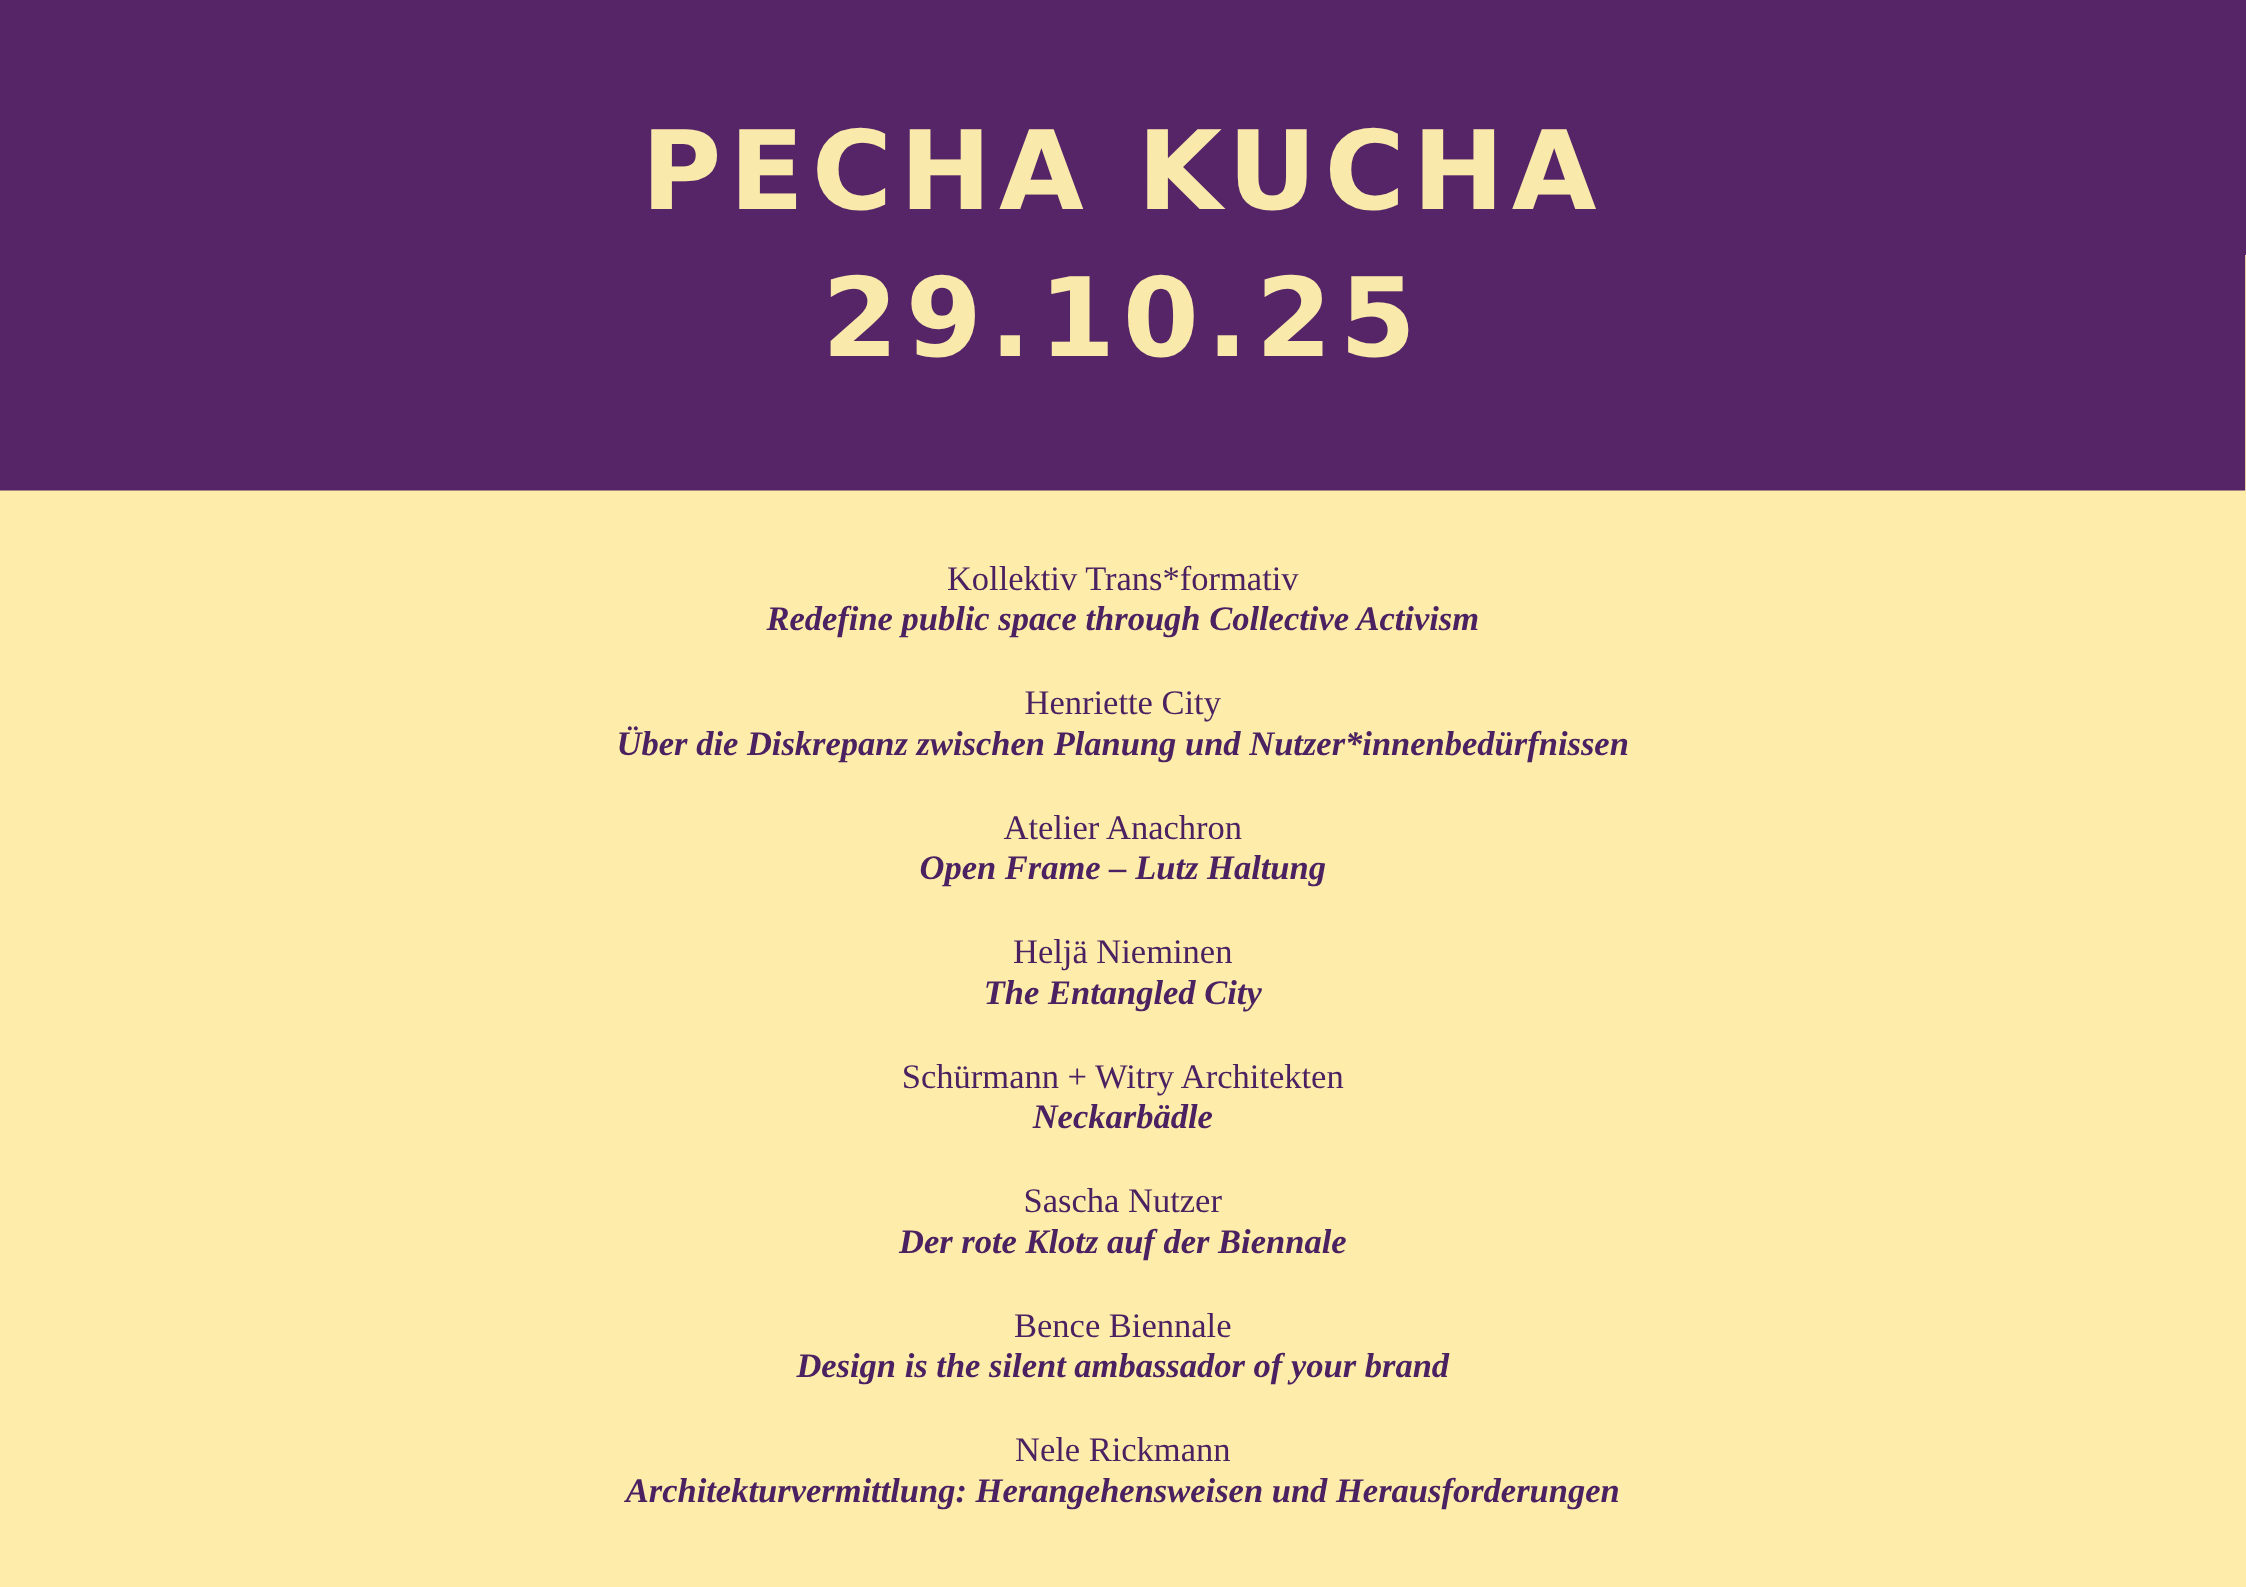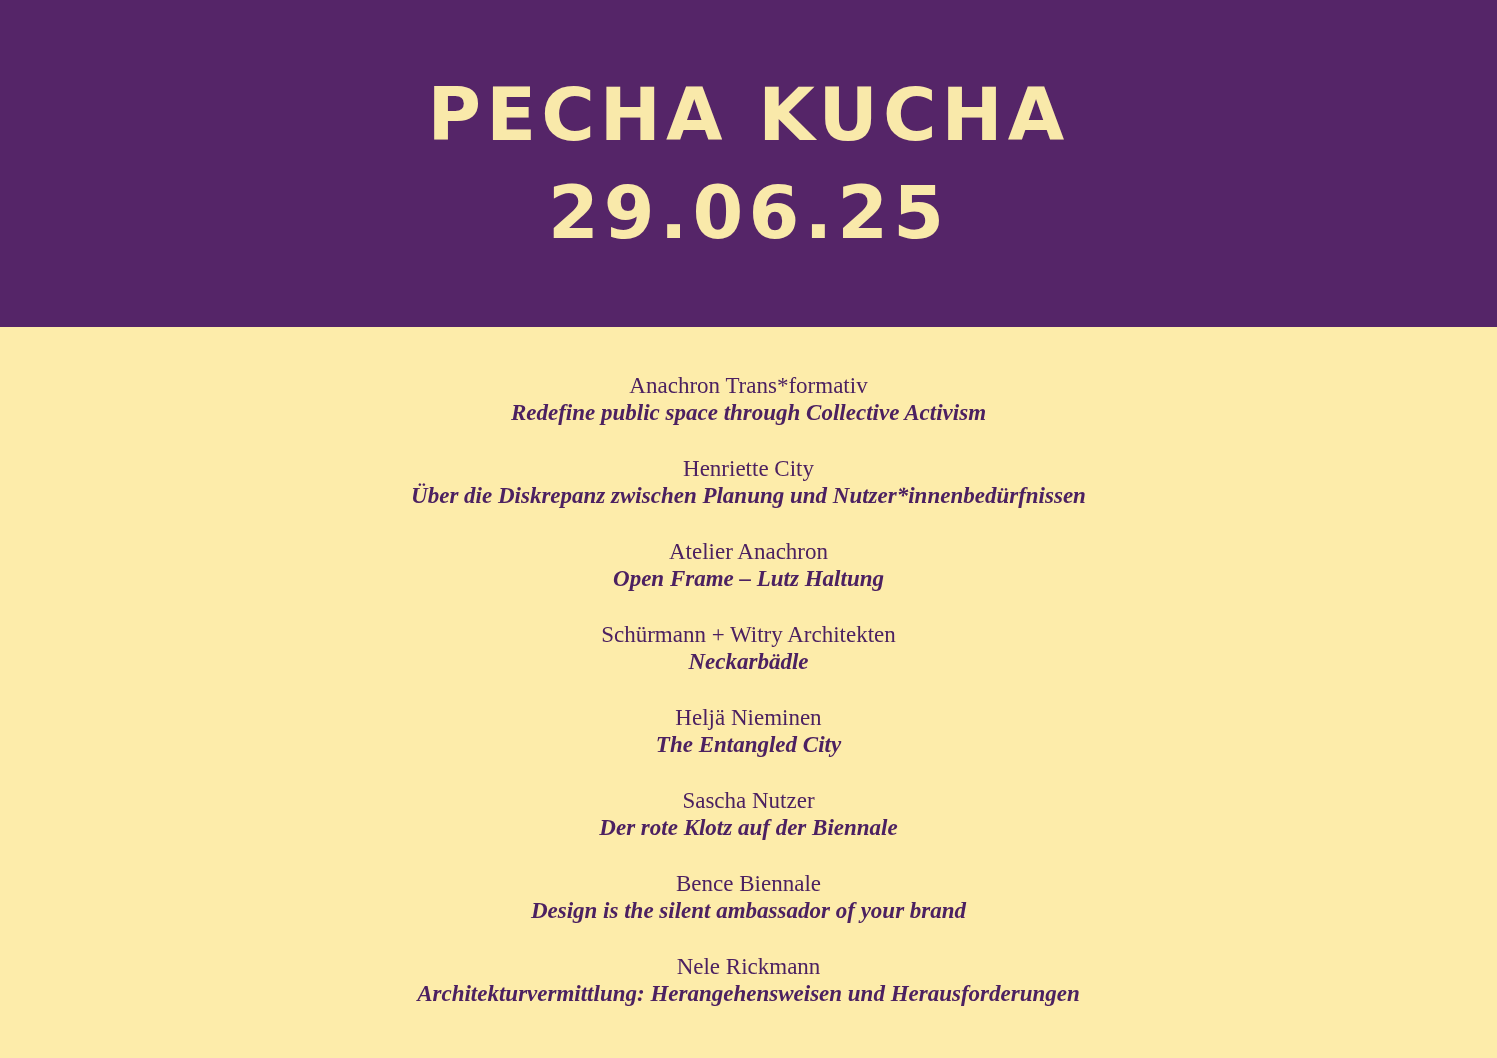--- a/index.html
+++ b/index.html
@@ -55,46 +55,46 @@
     white-space: nowrap;
     font-style: italic;
   }
 </style>
 </head>
 <body>
 
 <div class="poster">
   <header class="header">
     <div class="title-line">PECHA KUCHA</div>
-    <div class="title-line">29.06.25</div>
+    <div class="title-line">29.10.25</div>
   </header>
   <main class="speakers">
   <div class="entry">
-    <div class="name">Anachron Trans*formativ</div>
+    <div class="name">Kollektiv Trans*formativ</div>
     <div class="talk">Redefine public space through Collective Activism</div>
   </div>
 
   <div class="entry">
     <div class="name">Henriette City</div>
     <div class="talk">Über die Diskrepanz zwischen Planung und Nutzer*innenbedürfnissen</div>
   </div>
 
   <div class="entry">
     <div class="name">Atelier Anachron</div>
     <div class="talk">Open Frame – Lutz Haltung</div>
   </div>
 
   <div class="entry">
-    <div class="name">Schürmann + Witry Architekten</div>
-    <div class="talk">Neckarbädle</div>
+    <div class="name">Heljä Nieminen</div>
+    <div class="talk">The Entangled City</div>
   </div>
 
   <div class="entry">
-    <div class="name">Heljä Nieminen</div>
-    <div class="talk">The Entangled City</div>
+    <div class="name">Schürmann + Witry Architekten</div>
+    <div class="talk">Neckarbädle</div>
   </div>
 
   <div class="entry">
     <div class="name">Sascha Nutzer</div>
     <div class="talk">Der rote Klotz auf der Biennale</div>
   </div>
 
   <div class="entry">
     <div class="name">Bence Biennale</div>
     <div class="talk">Design is the silent ambassador of your brand</div>

